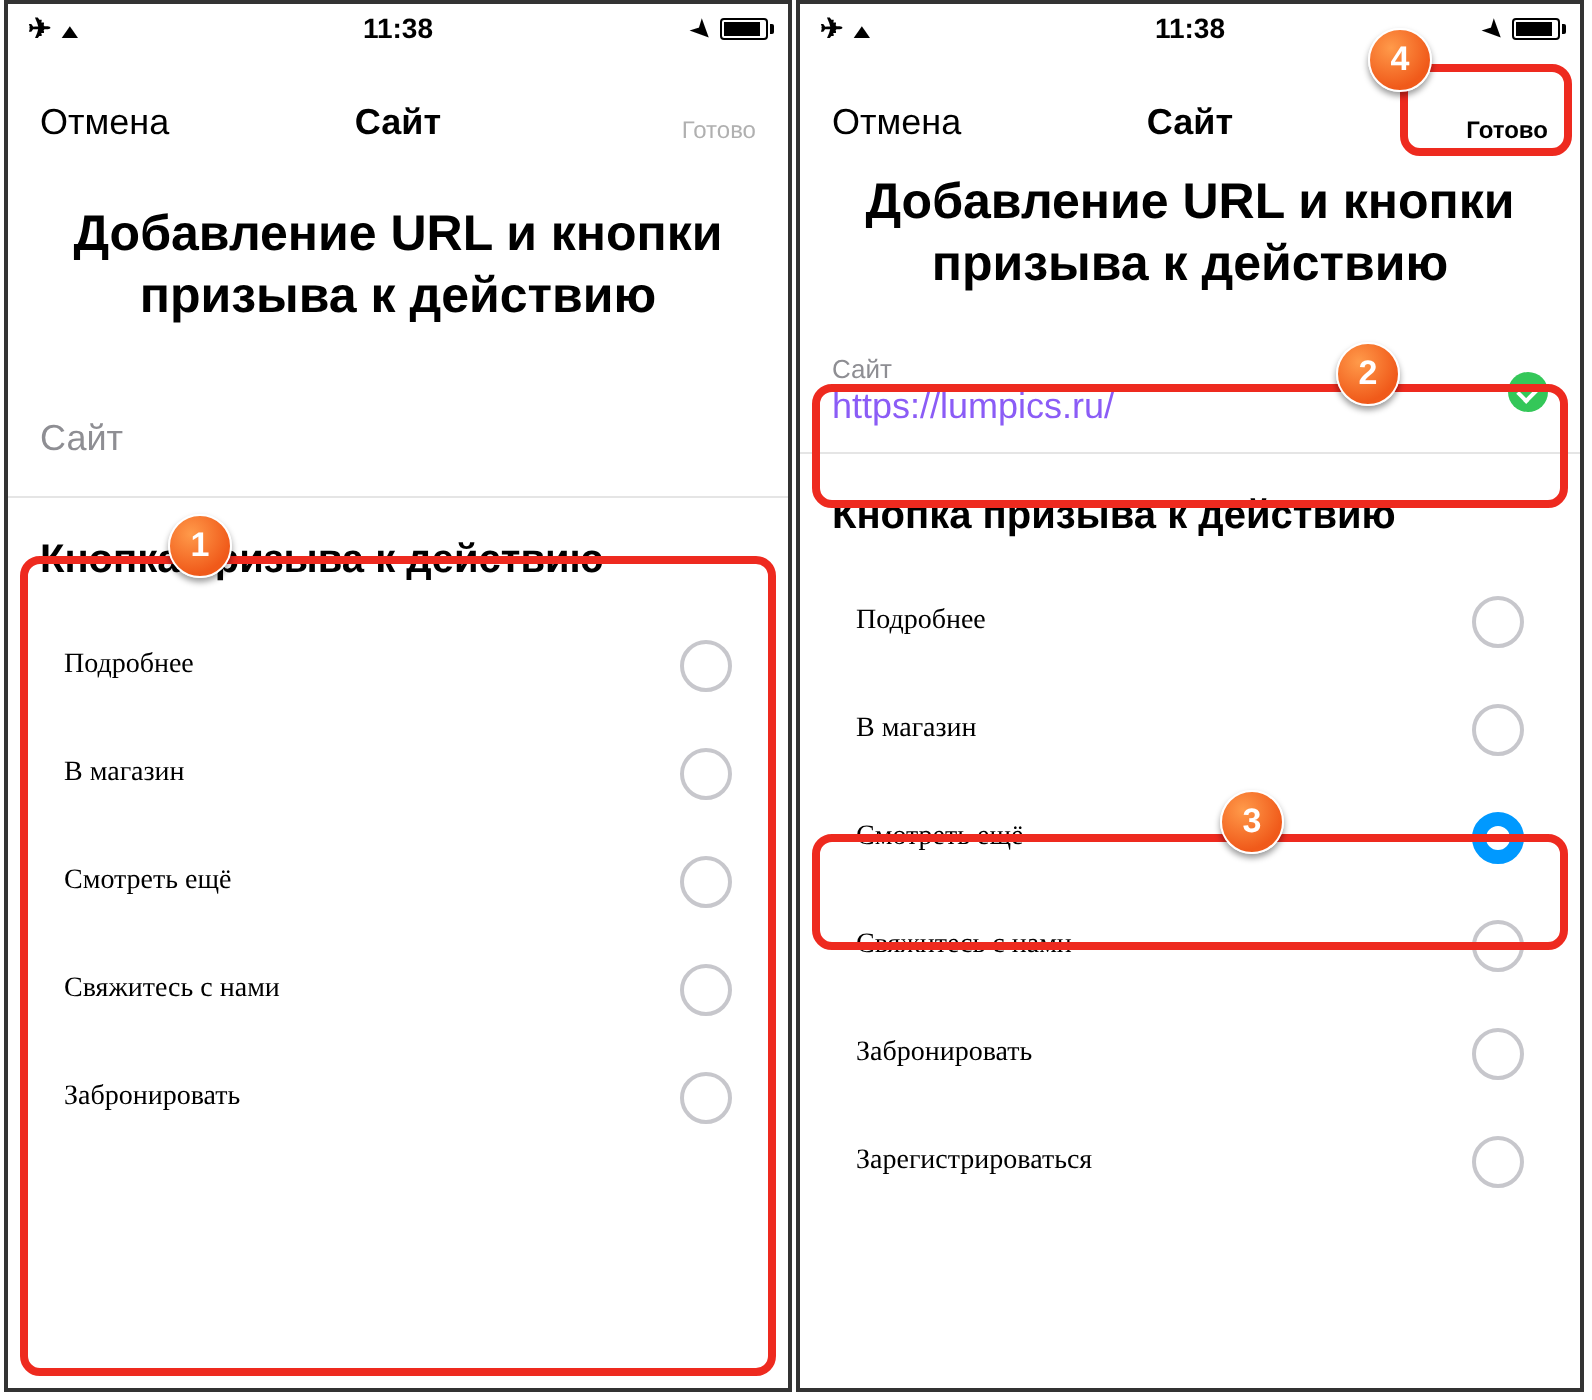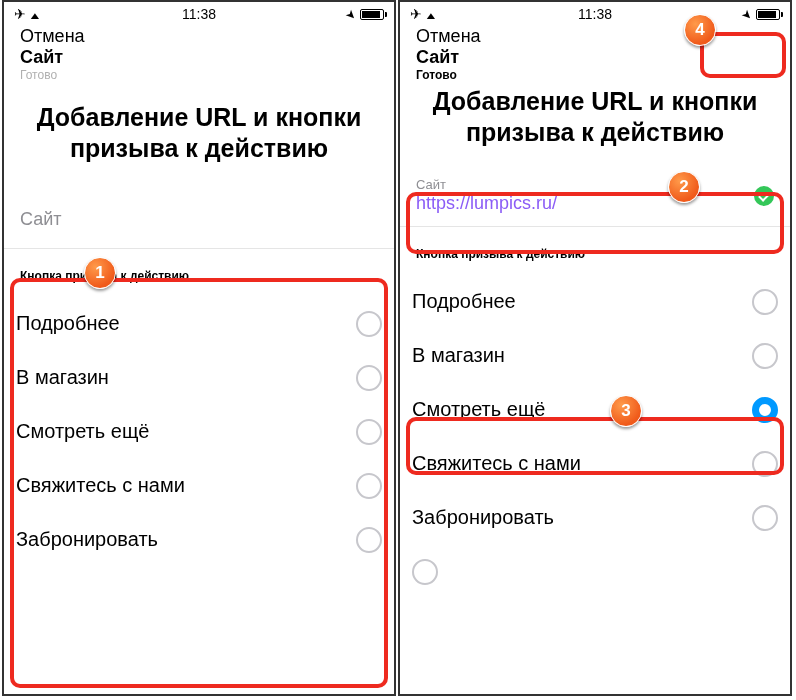--- a/index.html
+++ b/index.html
@@ -21,32 +21,31 @@
 }
 .frame.left { left: 2px; }
 .frame.right { left: 398px; }
 
 .statusbar {
   height: 24px;
   display: flex;
   align-items: center;
   padding: 0 10px;
   font-size: 14px;
-  font-weight: 400;
+  font-weight: 700;
 }
 .sb-left { flex: 1; display: flex; gap: 4px; align-items: center; }
 .sb-center { flex: 1; text-align: center; }
 .sb-right { flex: 1; display: flex; justify-content: flex-end; gap: 4px; align-items: center; }
 
 .navbar {
   height: 46px;
   display: flex;
-  align-items: flex-start;
+  align-items: flex-end;
   padding: 0 16px;
-  flex-direction: column;
 }
 .nav-left { flex: 1; font-size: 18px; }
 .nav-center { flex: 1; text-align: center; font-size: 18px; font-weight: 700; }
 .nav-right { flex: 1; text-align: right; font-size: 12px; }
 .nav-disabled { color: #b0b0b0; }
 .nav-enabled { color: #000; font-weight: 600; }
 
 .headline {
   font-size: 25px;
   font-weight: 800;
@@ -91,29 +90,30 @@
   content: "";
   width: 9px;
   height: 5px;
   border-left: 2px solid #fff;
   border-bottom: 2px solid #fff;
   transform: rotate(-45deg);
   margin-top: -2px;
 }
 
 .section-header {
-  font-size: 12px;
+  font-size: 20px;
   font-weight: 700;
   padding: 20px 16px 14px 16px;
 }
 .option-row {
   display: flex;
   align-items: center;
-  padding: 14px 12px;
-  font-size: 20px;
+  padding: 14px 28px;
+  font-size: 14px;
+  font-family: Liberation Serif, serif;
 }
 .option-label { flex: 1; }
 .radio {
   width: 26px;
   height: 26px;
   border: 2px solid #c7c7cc;
   border-radius: 50%;
   flex: none;
 }
 .radio.selected {
@@ -260,20 +260,21 @@
   </div>
   <div class="option-row">
     <span class="option-label">Свяжитесь с нами</span>
     <span class="radio"></span>
   </div>
   <div class="option-row">
     <span class="option-label">Забронировать</span>
     <span class="radio"></span>
   </div>
   <div class="option-row">
+    <span class="option-label">Зарегистрироваться</span>
     <span class="radio"></span>
   </div>
 
   <div class="hl" style="left:6px; top:190px; width:378px; height:62px;"></div>
   <div class="hl" style="left:6px; top:415px; width:378px; height:58px;"></div>
   <div class="hl" style="left:300px; top:30px; width:86px; height:46px;"></div>
 </div>
 
 <div class="callout" style="left:84px; top:257px;">1</div>
 <div class="callout" style="left:668px; top:171px;">2</div>

